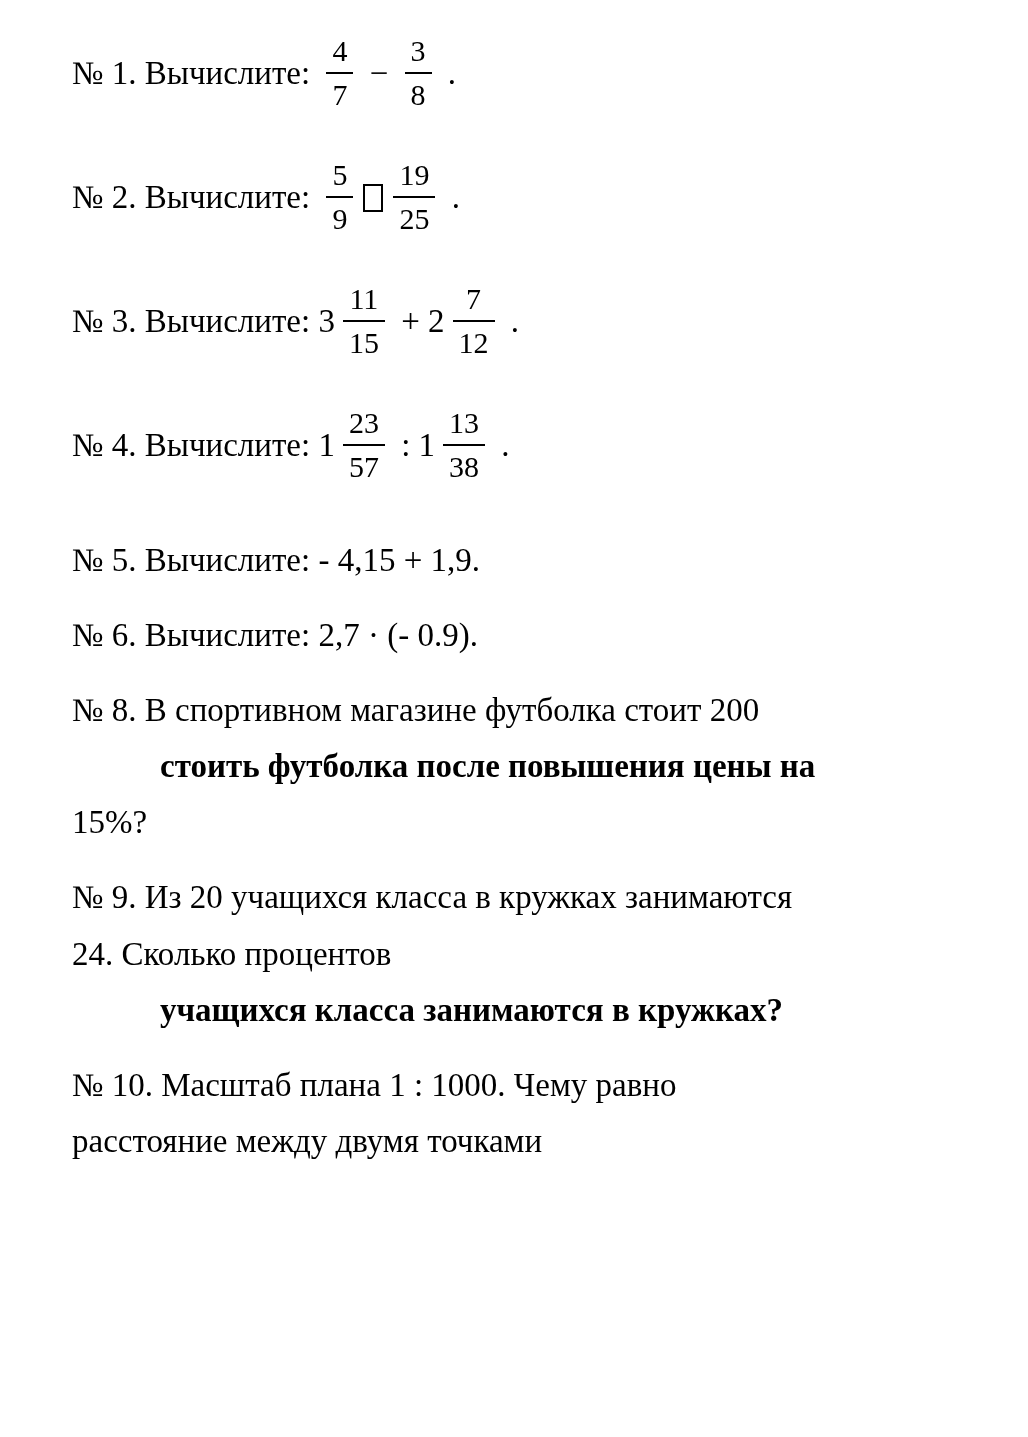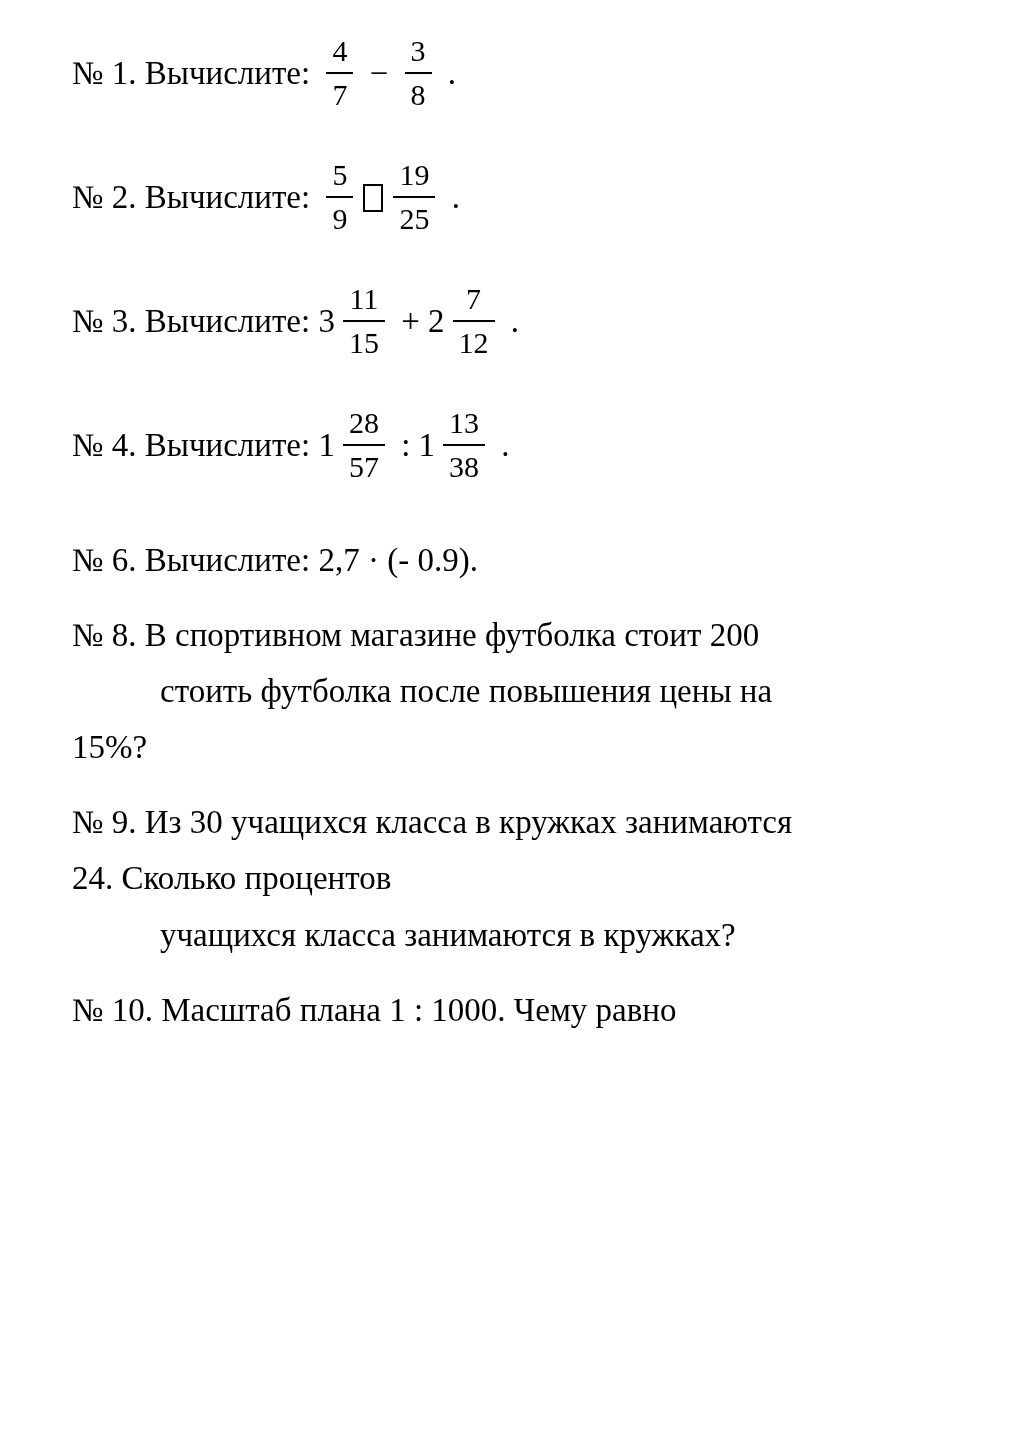--- a/index.html
+++ b/index.html
@@ -16,21 +16,21 @@
   .problem {
     font-size: 33px;
     line-height: 1.7;
     margin-bottom: 19px;
   }
   .problem.has-frac {
     margin-top: 10px;
     margin-bottom: 44px;
   }
   .line { white-space: normal; }
-  .line.indent { padding-left: 88px; }
+  .line.indent { padding-left: 88px; font-weight: bold; }
   .frac {
     display: inline-block;
     vertical-align: middle;
     text-align: center;
     font-size: 30px;
     line-height: 1.2;
     margin: 0 8px;
     transform: translateY(-3px);
   }
   .frac .num {
@@ -59,33 +59,37 @@
     <div class="problem has-frac">
       <div class="line"><span>№ 1. Вычислите: </span><span class="frac"><span class="num">4</span><span class="den">7</span></span><span> − </span><span class="frac"><span class="num">3</span><span class="den">8</span></span><span> .</span></div>
     </div>
     <div class="problem has-frac">
       <div class="line"><span>№ 2. Вычислите: </span><span class="frac"><span class="num">5</span><span class="den">9</span></span><span class="op-box"></span><span class="frac"><span class="num">19</span><span class="den">25</span></span><span> .</span></div>
     </div>
     <div class="problem has-frac">
       <div class="line"><span>№ 3. Вычислите: 3</span><span class="frac"><span class="num">11</span><span class="den">15</span></span><span> + 2</span><span class="frac"><span class="num">7</span><span class="den">12</span></span><span> .</span></div>
     </div>
     <div class="problem has-frac">
-      <div class="line"><span>№ 4. Вычислите: 1</span><span class="frac"><span class="num">28</span><span class="den">57</span></span><span> : 1</span><span class="frac"><span class="num">13</span><span class="den">38</span></span><span> .</span></div>
+      <div class="line"><span>№ 4. Вычислите: 1</span><span class="frac"><span class="num">23</span><span class="den">57</span></span><span> : 1</span><span class="frac"><span class="num">13</span><span class="den">38</span></span><span> .</span></div>
+    </div>
+    <div class="problem">
+      <div class="line"><span>№ 5. Вычислите: - 4,15 + 1,9.</span></div>
     </div>
     <div class="problem">
       <div class="line"><span>№ 6. Вычислите: 2,7 · (- 0.9).</span></div>
     </div>
     <div class="problem">
     </div>
     <div class="problem">
       <div class="line"><span>№ 8. В спортивном магазине футболка стоит 200</span></div>
       <div class="line indent"><span>стоить футболка после повышения цены на</span></div>
       <div class="line"><span>15%?</span></div>
     </div>
     <div class="problem">
-      <div class="line"><span>№ 9. Из 30 учащихся класса в кружках занимаются</span></div>
+      <div class="line"><span>№ 9. Из 20 учащихся класса в кружках занимаются</span></div>
       <div class="line"><span>24. Сколько процентов</span></div>
       <div class="line indent"><span>учащихся класса занимаются в кружках?</span></div>
     </div>
     <div class="problem">
       <div class="line"><span>№ 10. Масштаб плана 1 : 1000. Чему равно</span></div>
+      <div class="line"><span>расстояние между двумя точками</span></div>
     </div>
   </div>
 
 </body></html>

